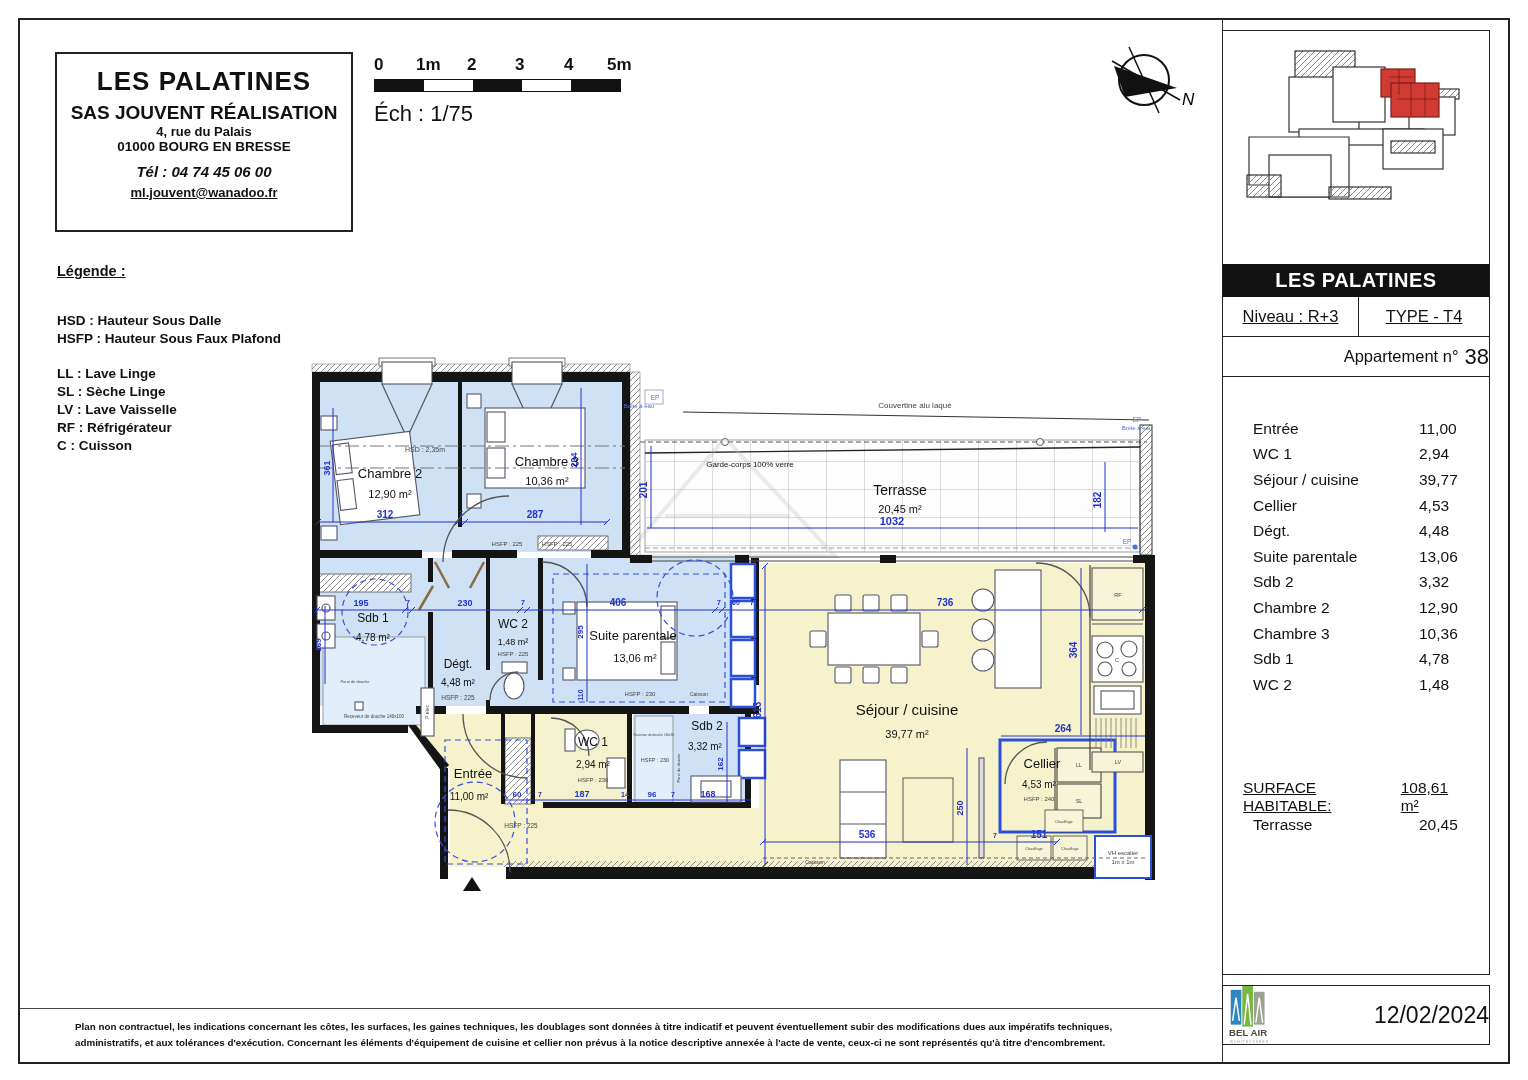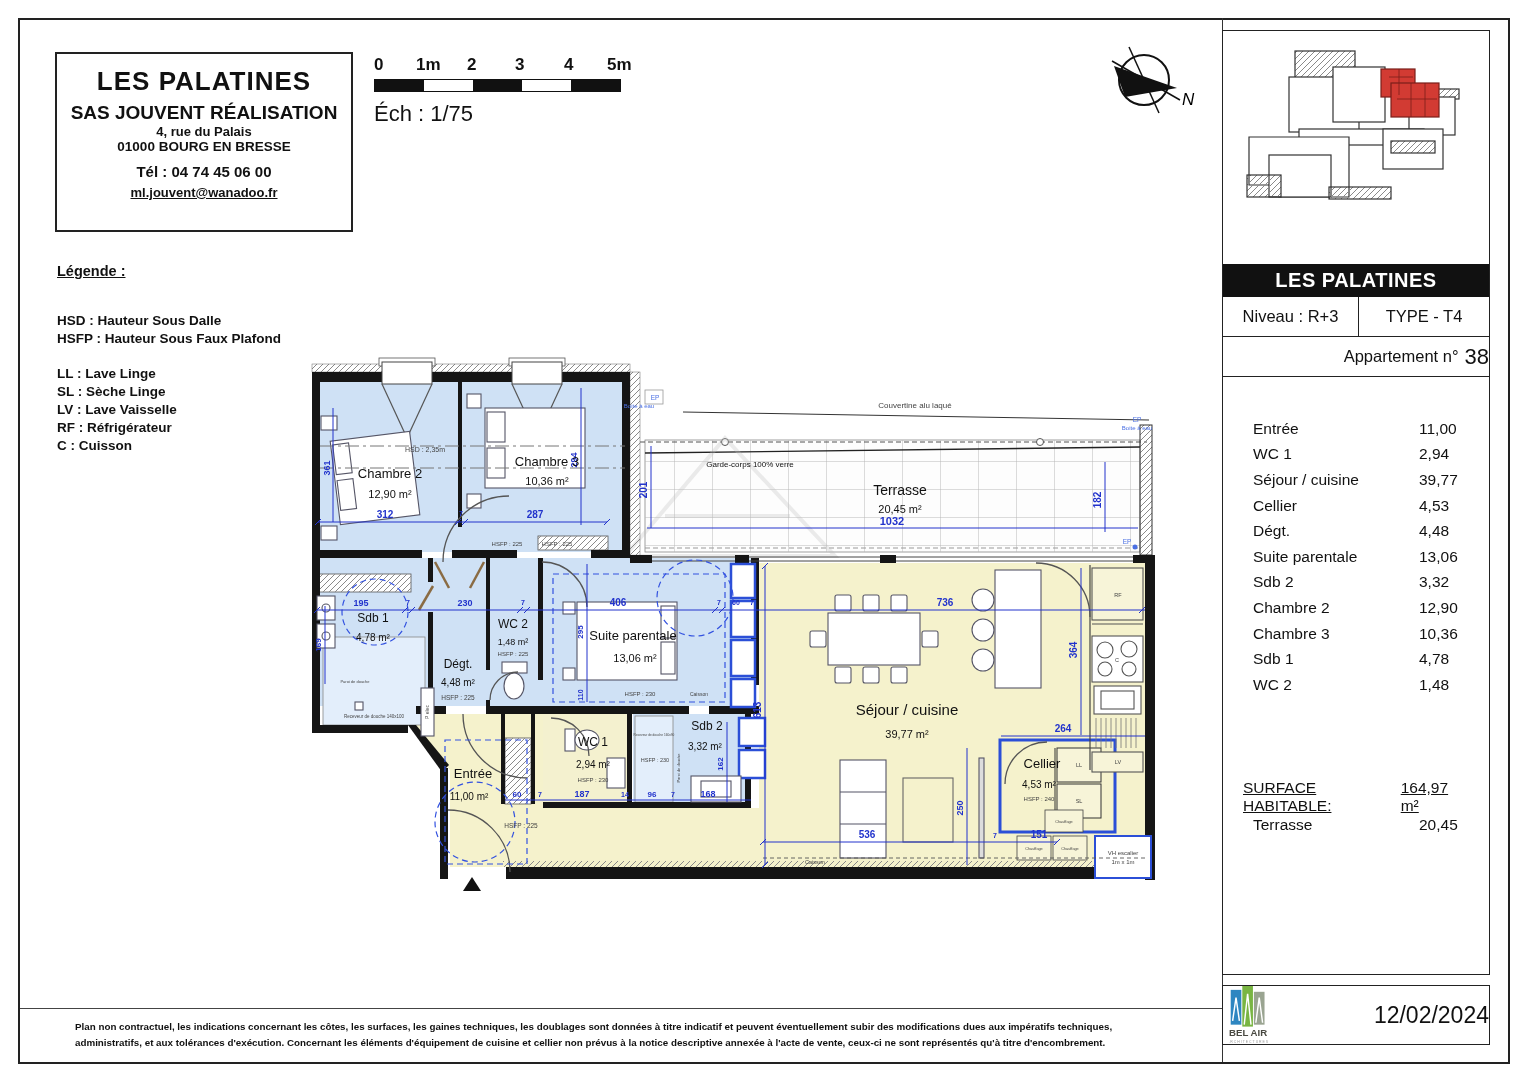--- a/index.html
+++ b/index.html
@@ -8,21 +8,21 @@
   #page-border{left:18px;top:18px;width:1488px;height:1042px;border:2px solid #222;}
   #v-divider{left:1222px;top:18px;height:1044px;border-left:1.5px solid #333;}
   #plan-bottom-line{left:20px;top:1008px;width:1202px;border-top:1.5px solid #444;}
 
   
   #company{left:55px;top:52px;width:294px;height:176px;border:2px solid #222;text-align:center;font-weight:bold;}
   #company .t1{margin-top:12px;font-size:26px;letter-spacing:1px;}
   #company .t2{margin-top:5px;font-size:19px;}
   #company .t3{font-size:13px;}
   #company .t4{font-size:13.5px;}
-  #company .t5{margin-top:9px;font-size:15px;}
+  #company .t5{margin-top:9px;font-size:15px;font-style:italic;}
   #company .t6{margin-top:5px;font-size:13px;text-decoration:underline;}
 
   
   #scale{left:374px;top:55px;width:270px;}
   #scale .nums{position:relative;height:21px;font-size:17px;font-weight:bold;}
   #scale .nums span{position:absolute;top:0;}
   #scale .bar{margin-top:3px;width:245px;height:11px;border:1.5px solid #111;font-size:0;}
   #scale .bar i{display:inline-block;width:49px;height:11px;}
   #scale .cap{margin-top:9px;font-size:22px;}
 
@@ -30,21 +30,21 @@
 
   
   #legend{left:57px;top:262px;font-weight:bold;font-size:13.5px;line-height:18px;}
   #legend .lt{font-size:14.5px;text-decoration:underline;margin-bottom:32px;}
   #legend .gap{height:17px;}
 
   
   #sidebar{left:1222px;top:30px;width:268px;height:945px;border:1.5px solid #222;box-sizing:border-box;}
   #sb-banner{left:0;top:233px;width:100%;height:33px;background:#111;color:#fff;display:flex;align-items:center;justify-content:center;font-size:20px;font-weight:bold;letter-spacing:.5px;}
   #sb-levelrow{left:0;top:266px;width:100%;height:40px;display:flex;border-bottom:1.5px solid #222;box-sizing:border-box;}
-  #sb-levelrow .cell{display:flex;align-items:center;justify-content:center;font-size:16.5px;}
+  #sb-levelrow .cell{display:flex;align-items:center;justify-content:center;font-size:16.5px;text-decoration:underline;}
   #sb-levelrow .c1{width:136px;border-right:1.5px solid #222;box-sizing:border-box;}
   #sb-levelrow .c2{flex:1;font-weight:bold;font-weight:normal;}
   #sb-aptrow{left:0;top:306px;width:100%;height:40px;display:flex;align-items:center;justify-content:flex-end;border-bottom:1.5px solid #222;box-sizing:border-box;font-size:16.5px;}
   #sb-aptrow .num{font-size:22px;margin-left:6px;}
   #sb-rooms{left:0;top:385px;width:100%;padding:0 0 0 30px;box-sizing:border-box;}
   .room-row{display:flex;height:25.6px;align-items:center;font-size:15.5px;}
   .room-row .rname{width:166px;}
   .room-row .rval{width:60px;}
   #sb-surface{left:0;top:748px;width:100%;padding:0 22px 0 20px;box-sizing:border-box;display:flex;font-size:15.5px;font-weight:normal;}
   #sb-surface span{text-decoration:underline;}
@@ -542,21 +542,21 @@
         <span class="rname">Sdb 1</span>
         <span class="rval">4,78</span>
       </div>
     <div class="room-row">
         <span class="rname">WC 2</span>
         <span class="rval">1,48</span>
       </div>
   </div>
   <div class="abs" id="sb-surface">
     <span>SURFACE HABITABLE:</span>
-    <span class="sv">164,97 m²</span>
+    <span class="sv">108,61 m²</span>
   </div>
   <div class="abs" id="sb-terr">
     <span>Terrasse</span>
     <span class="tv">20,45</span>
   </div>
 </div>
 
 <div class="abs" id="footer-box">
   <svg width="44" height="58" viewBox="0 0 44 60" style="margin-left:6px">
     <rect x="1" y="4" width="11" height="36" fill="#2e86c1"></rect>

